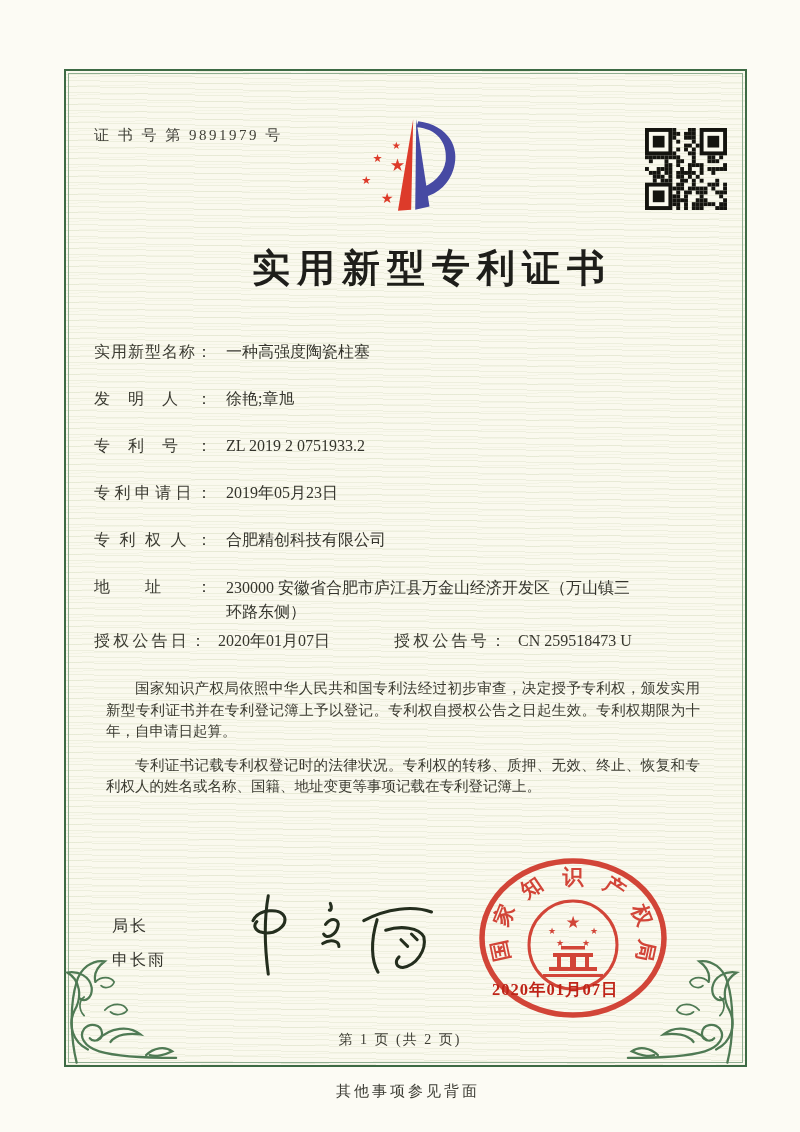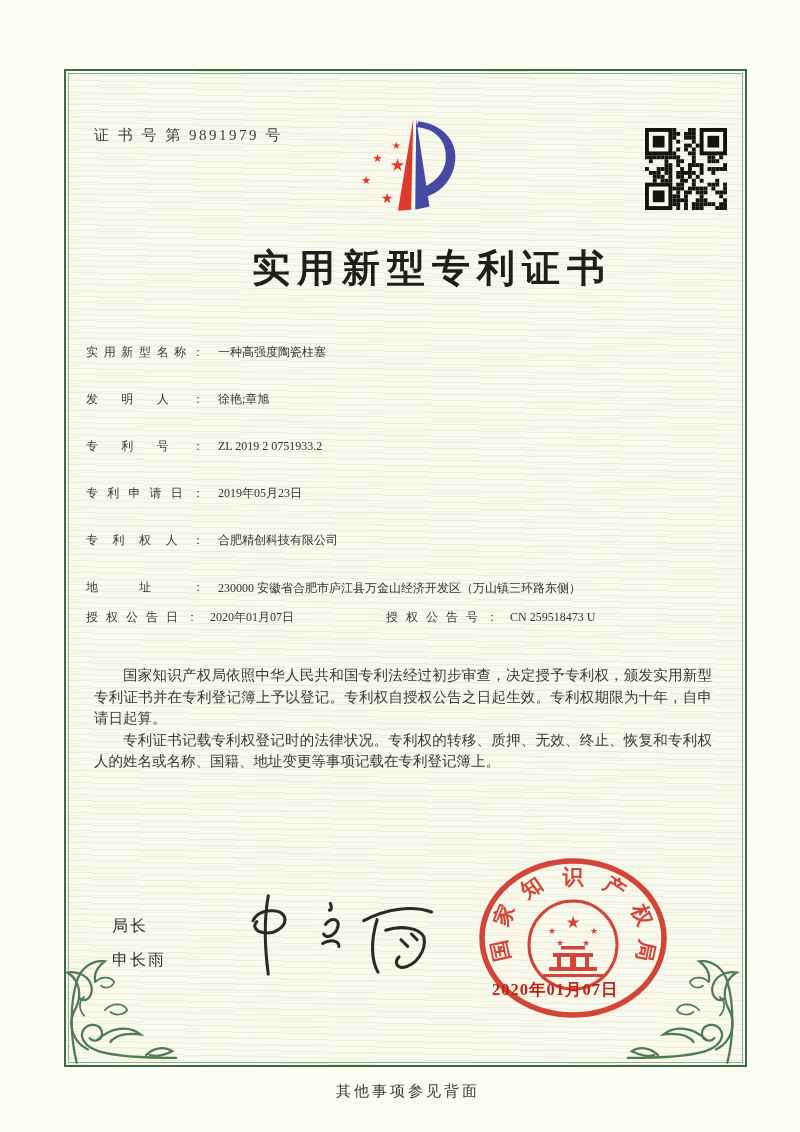--- a/index.html
+++ b/index.html
@@ -37,40 +37,40 @@
   .qr rect{fill:#14140f;}
   .qr rect.w{fill:#faf9ee;}
 
   .title{
     position:absolute;left:0;top:243px;width:100%;
     text-align:center;font-size:38px;font-weight:bold;
     letter-spacing:7px;color:#1e1e1a;padding-left:32px;
   }
 
   
-  .fields{position:absolute;left:86px;top:341px;width:632px;font-size:12px;line-height:22px;}
+  .fields{position:absolute;left:94px;top:341px;width:632px;font-size:16px;line-height:22px;}
   .row{display:flex;margin-bottom:25px;}
   .row .label{
     width:118px;flex:none;
     text-align:justify;text-align-last:justify;
     color:#3a3a31;
   }
   .row .value{margin-left:14px;color:#34342c;}
   .row-address{margin-bottom:6px;}
   .row-address .value{max-width:408px;line-height:24px;}
   .grant-row{display:flex;}
   .grant-pair{display:flex;}
   .grant-pair.first{width:300px;flex:none;}
   .grant-pair .label{width:112px;flex:none;text-align:justify;text-align-last:justify;color:#3a3a31;}
   .grant-pair .value{margin-left:12px;}
 
   
   .paragraphs{position:absolute;left:94px;top:666px;width:618px;
     font-size:14.5px;line-height:21.5px;color:#3a3a30;}
-  .paragraphs p{margin:0;text-indent:2em;text-align:justify;font-family:Liberation Mono, monospace;}
+  .paragraphs p{margin:12px;text-indent:2em;text-align:justify;}
 
   
   .signer{position:absolute;left:112px;top:916px;font-size:16px;color:#33332b;}
   .signer div{margin-bottom:13px;letter-spacing:2px;}
   .signature{position:absolute;left:232px;top:884px;width:210px;height:100px;}
   .signature path{stroke:#242e1e;stroke-width:3.2;fill:none;stroke-linecap:round;stroke-linejoin:round;}
 
   .seal{position:absolute;left:473px;top:850px;width:200px;height:180px;opacity:.92;}
   .seal *{stroke-linecap:round;}
   .seal .ring{fill:none;stroke:#cf3629;stroke-width:5.5;}
@@ -381,15 +381,16 @@
       <rect x="80" y="103" width="40" height="4"></rect>
       <rect x="84" y="107" width="4" height="10"></rect>
       <rect x="97" y="107" width="6" height="10"></rect>
       <rect x="112" y="107" width="4" height="10"></rect>
       <rect x="76" y="117" width="48" height="4"></rect>
       <rect x="70" y="124" width="60" height="3"></rect>
     </g>
   </svg>
   <div class="seal-date">2020年01月07日</div>
 
+  <div class="page-info">第 1 页 (共 2 页)</div>
   <div class="back-note">其他事项参见背面</div>
 
 </div>
 
 </body></html>

